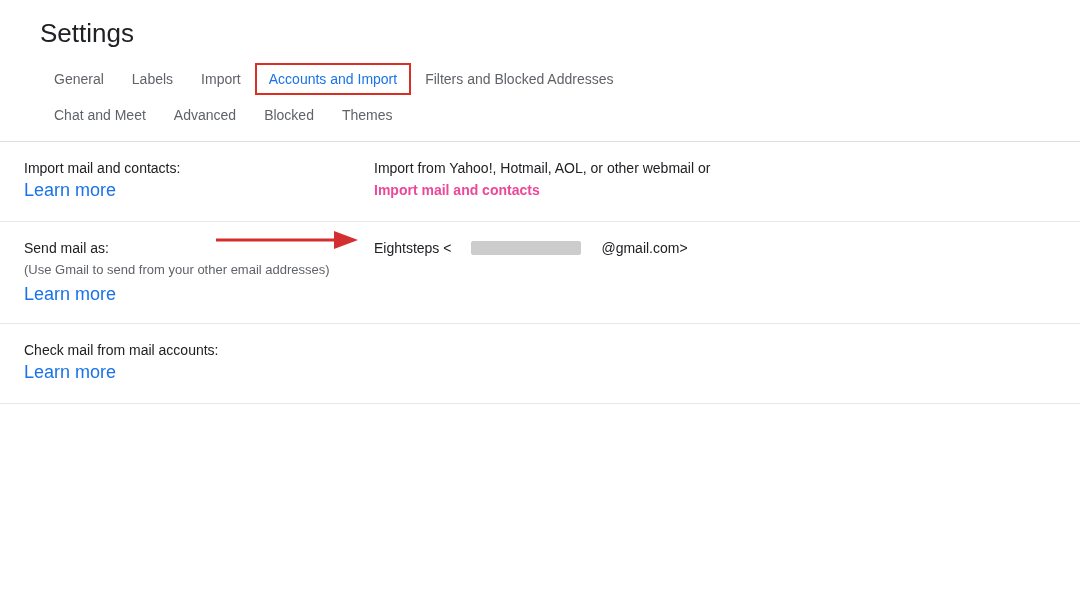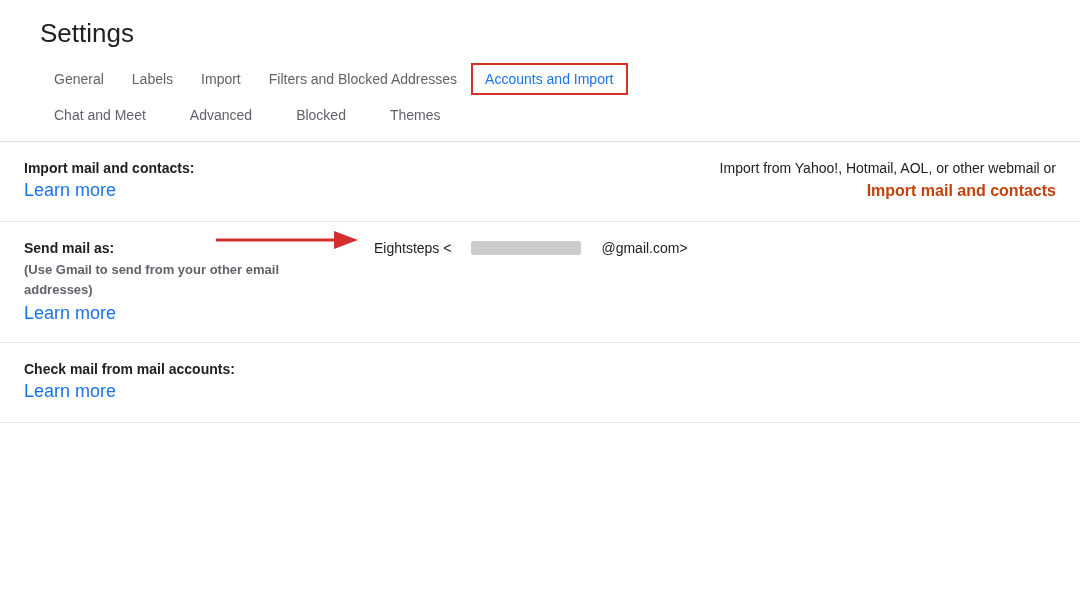--- a/index.html
+++ b/index.html
@@ -42,21 +42,21 @@
 
     .tab.active {
       color: #1a73e8;
       border: 2px solid #d93025;
       padding: 6px 12px;
     }
 
     .tabs-row2 {
       display: flex;
       align-items: center;
-      gap: 16px;
+      gap: 0;
       padding-top: 4px;
     }
 
     .settings-content {
       padding: 0 0 0 0;
     }
 
     .settings-row {
       display: flex;
       align-items: flex-start;
@@ -66,55 +66,53 @@
     }
 
     .settings-label-col {
       width: 340px;
       min-width: 340px;
       padding-right: 20px;
     }
 
     .settings-label-title {
       font-size: 14px;
-      font-weight: 700;
+      font-weight: 400;
       color: #202124;
       margin-bottom: 4px;
     }
 
     .settings-label-desc {
       font-size: 13px;
       color: #5f6368;
       margin-bottom: 4px;
       line-height: 1.5;
-      font-weight: bold;
     }
 
     .learn-more-link {
       font-size: 18px;
       color: #1a73e8;
       text-decoration: none;
       cursor: pointer;
     }
 
     .settings-value-col {
       flex: 1;
       padding-left: 10px;
-      text-align: right;
     }
 
     .value-text {
       font-size: 14px;
       color: #202124;
       margin-bottom: 6px;
     }
 
     .action-link {
-      font-size: 16px;
-      color: #c2410c;
+      font-size: 14px;
+      color: #ec4899;
       font-weight: 700;
       text-decoration: none;
       cursor: pointer;
       display: block;
       margin-top: 4px;
     }
 
     .email-display {
       font-size: 14px;
       color: #202124;
@@ -152,22 +150,22 @@
 </head>
 <body>
 
 <div class="page-header">
   <h1 class="page-title">Settings</h1>
 
   <div class="tabs-row1">
     <a class="tab">General</a>
     <a class="tab">Labels</a>
     <a class="tab">Import</a>
+    <a class="tab active">Accounts and Import</a>
     <a class="tab">Filters and Blocked Addresses</a>
-    <a class="tab active">Accounts and Import</a>
   </div>
 
   <div class="tabs-row2">
     <a class="tab">Chat and Meet</a>
     <a class="tab">Advanced</a>
     <a class="tab">Blocked</a>
     <a class="tab">Themes</a>
   </div>
 </div>
 

